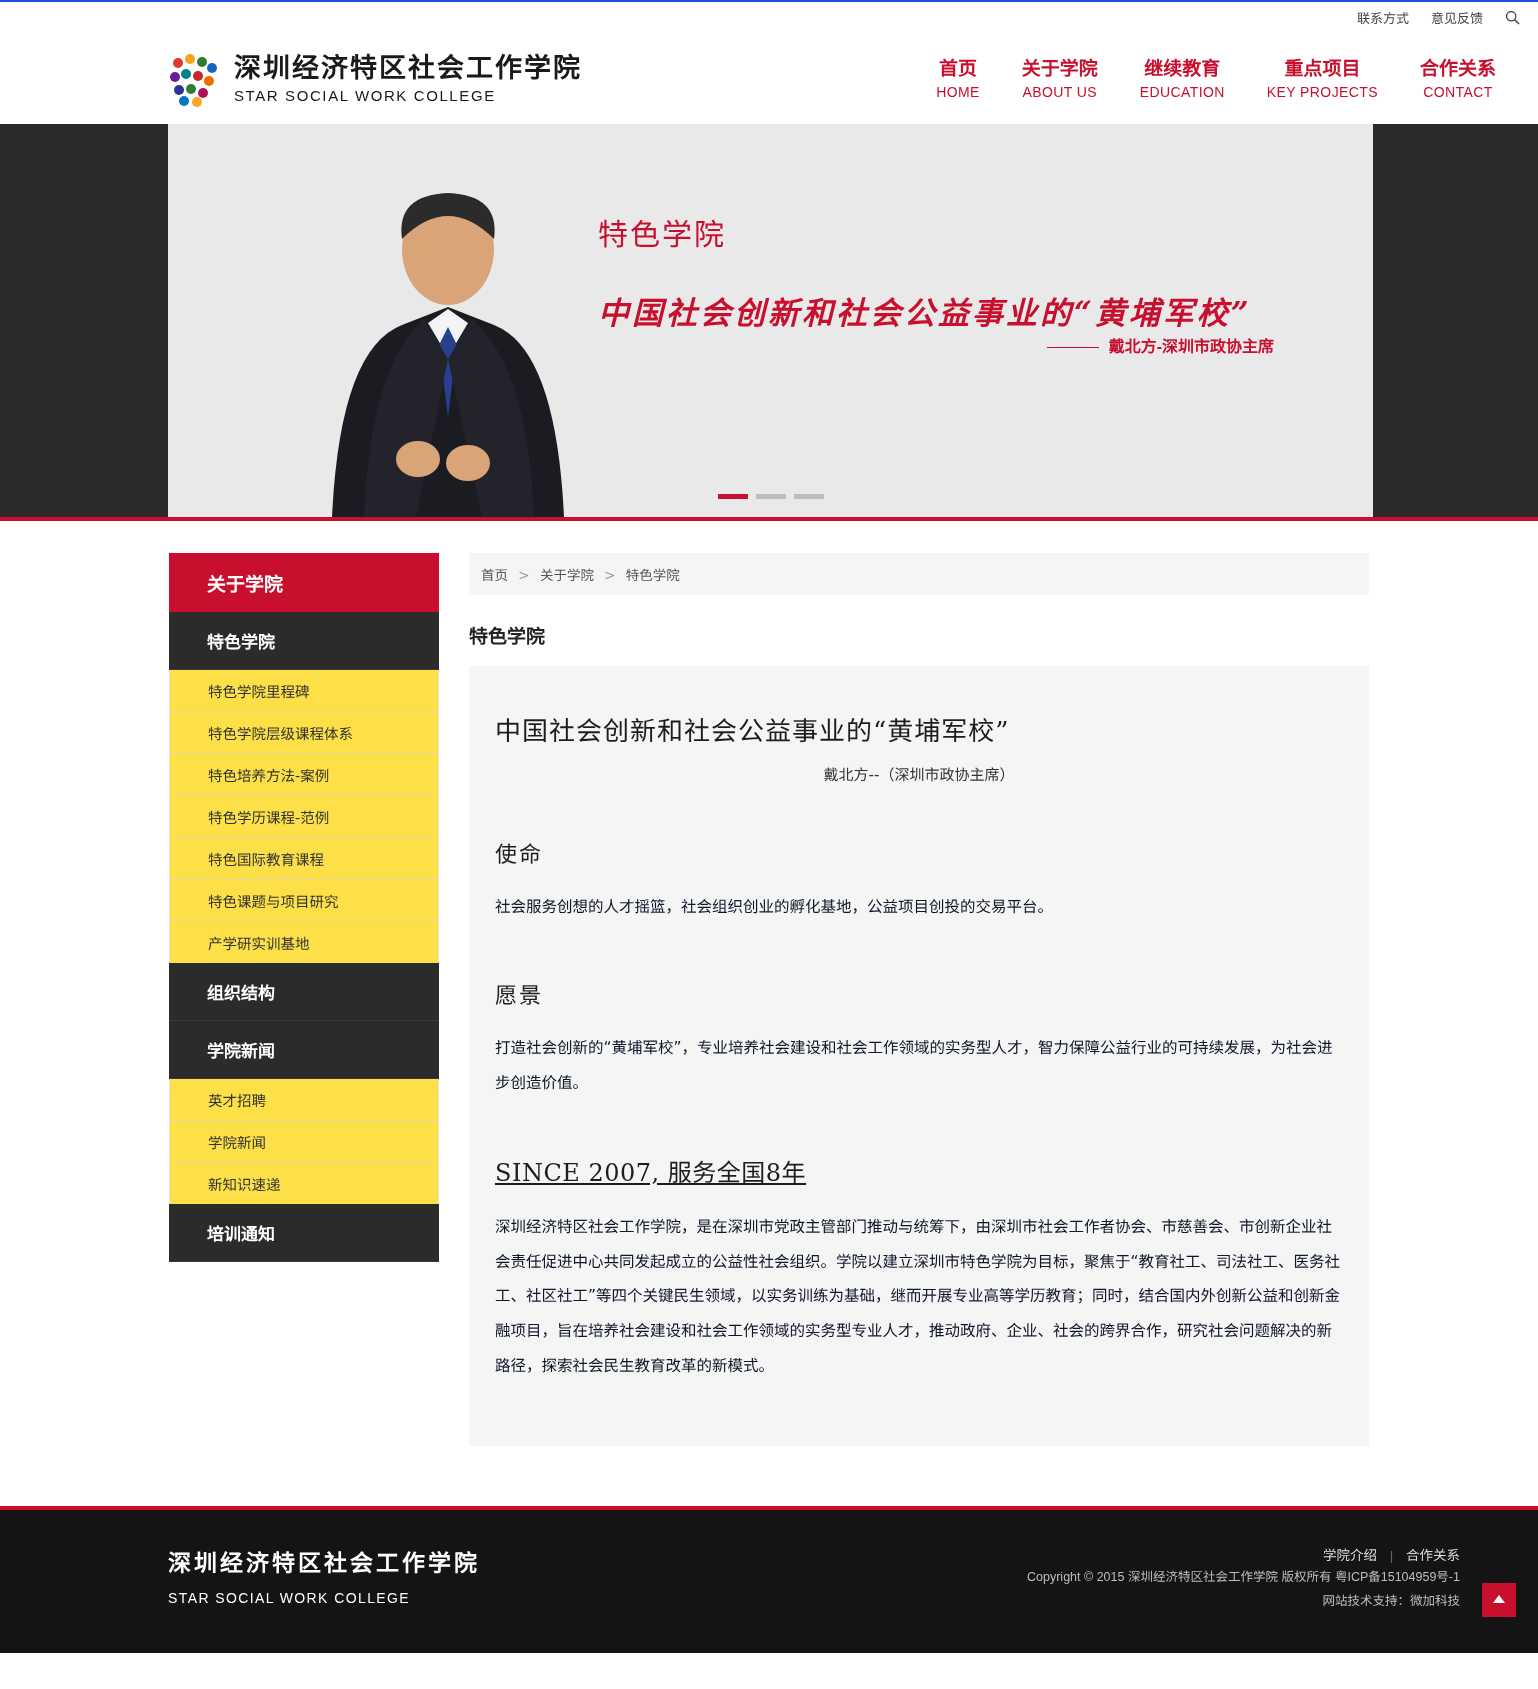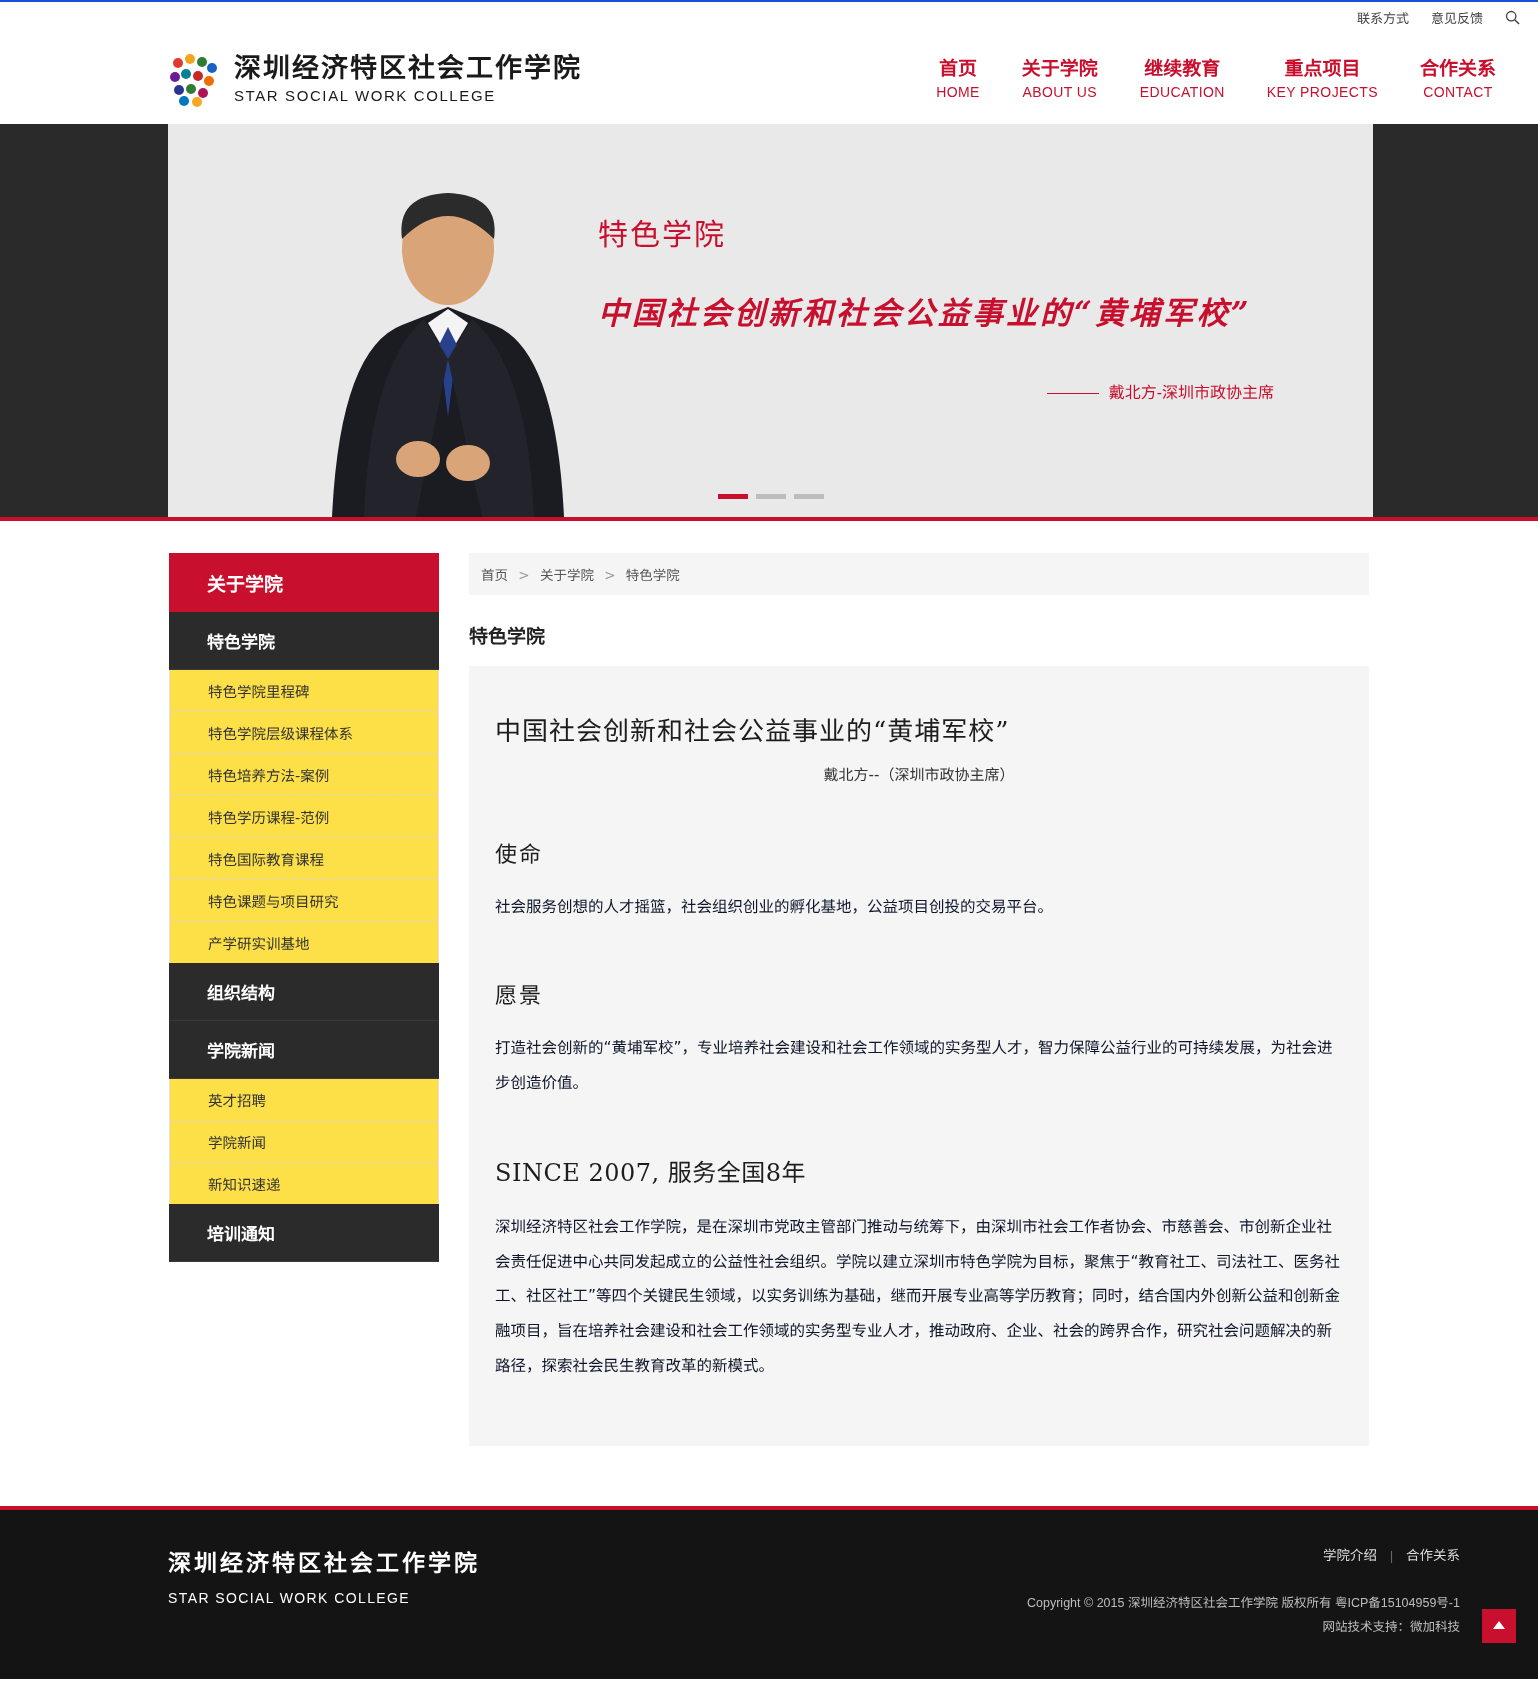--- a/index.html
+++ b/index.html
@@ -113,25 +113,25 @@
   .hero-slogan {
     margin-top: 34px;
     font-size: 31px;
     color: #c8102e;
     font-weight: 700;
     font-style: italic;
     letter-spacing: 3px;
     font-family: "DejaVu Serif", serif;
   }
   .hero-attr {
-    margin-top: 46px;
     text-align: right;
     font-size: 16px;
     color: #c8102e;
     padding-right: 24px;
+    font-weight: bold;
   }
   .hero-attr .rule {
     display: inline-block;
     width: 52px; height: 1px;
     background: #c8102e;
     vertical-align: middle;
     margin-right: 10px;
   }
   .hero-dots {
     position: absolute;
@@ -229,20 +229,21 @@
     margin: 52px 0 22px 0;
     font-size: 22px;
     font-weight: 400;
     color: #1d1d1d;
     font-family: "DejaVu Serif", serif;
     letter-spacing: 2px;
   }
   .panel h2.since {
     font-size: 24px;
     letter-spacing: .5px;
+    text-decoration: underline;
   }
   .panel p {
     margin: 0;
     font-size: 15.5px;
     line-height: 2.25;
     color: #0f172a;
     font-family: "DejaVu Sans", sans-serif;
   }
 
   
@@ -266,21 +267,21 @@
     margin-top: 12px;
   }
   .f-right {
     margin-left: auto;
     text-align: right;
     padding-right: 52px;
   }
   .f-links {
     font-size: 13.5px;
     color: #ddd;
-    margin-bottom: 28px;
+    margin-bottom: 2px;
   }
   .f-links .sep { color: #666; margin: 0 9px; }
   .f-copy { font-size: 12.5px; color: #bdbdbd; line-height: 1.9; margin-left: 28px; }
   .f-copy .icp { color: #bdbdbd; }
   .f-tech { font-size: 12.5px; color: #bdbdbd; }
   .totop {
     position: absolute;
     right: 22px; bottom: 36px;
     width: 34px; height: 34px;
     background: #c8102e;

